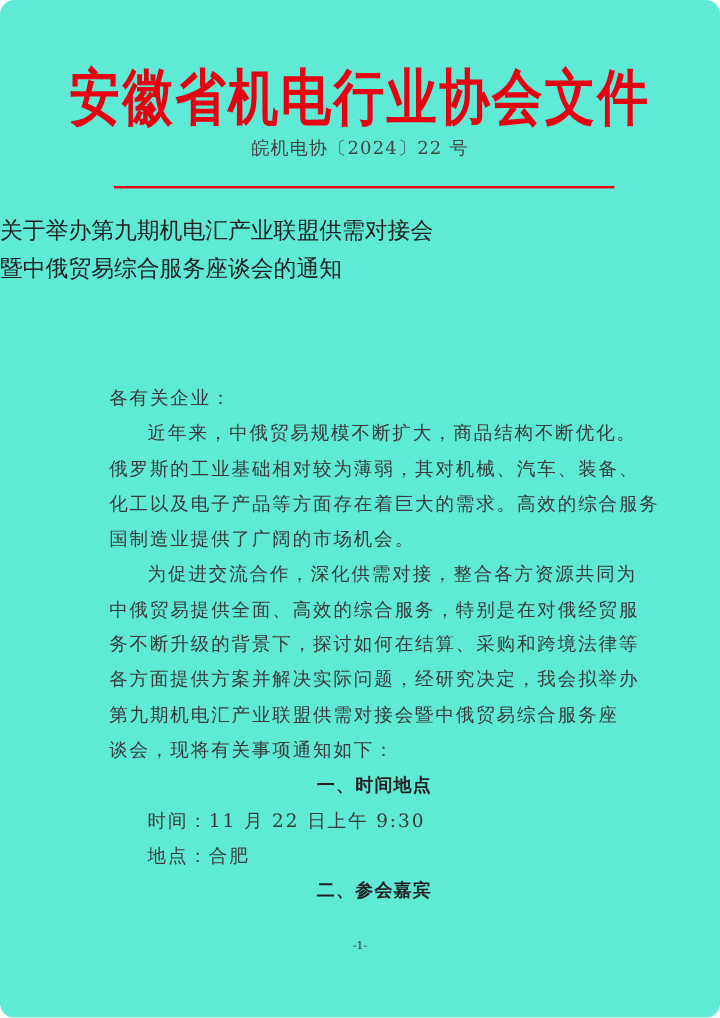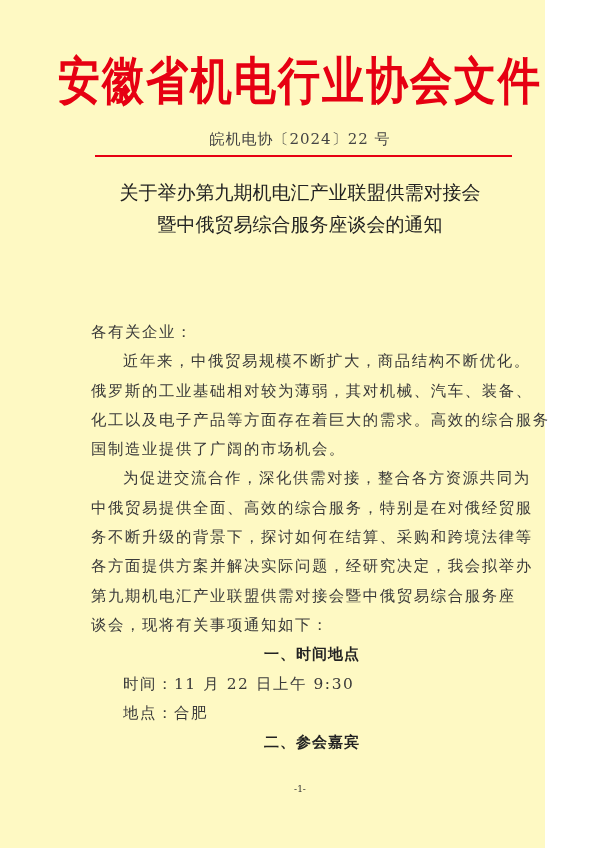--- a/index.html
+++ b/index.html
@@ -11,63 +11,63 @@
       width: 600px;
       height: 848px;
       position: relative;
       overflow: hidden;
       font-family: "DejaVu Serif", "Liberation Serif", serif;
       color: #333333;
     }
     .page {
       position: absolute;
       left: 0; top: 0;
-      width: 545px;
+      width: 600px;
       height: 848px;
-      background: #fef9c3;
+      background: #5eead4;
+      border-radius: 12px;
     }
     .masthead {
       position: absolute;
       left: 0;
       width: 600px;
       top: 48px;
       text-align: center;
       color: #e60012;
       font-family: "DejaVu Serif", "Liberation Serif", serif;
       font-size: 42px;
       font-weight: bold;
       letter-spacing: 2px;
       line-height: 56px;
       transform: scaleY(1.2);
       transform-origin: center top;
     }
     .doc-number {
       position: absolute;
       left: 0;
       width: 600px;
-      top: 130px;
+      top: 114px;
       text-align: center;
       font-size: 15px;
       color: #444;
       letter-spacing: 1px;
     }
     .red-rule {
       position: absolute;
       left: 95px;
       width: 417px;
       top: 155px;
       height: 2px;
       background: #e60012;
     }
     .title {
       position: absolute;
       left: 0;
       width: 600px;
       top: 176px;
-      text-align: center;
       font-family: "DejaVu Sans", "Liberation Sans", sans-serif;
       font-size: 19px;
       line-height: 32px;
       color: #222;
     }
     .title div { white-space: nowrap; }
     .body-text {
       position: absolute;
       left: 91px;
       width: 420px;

